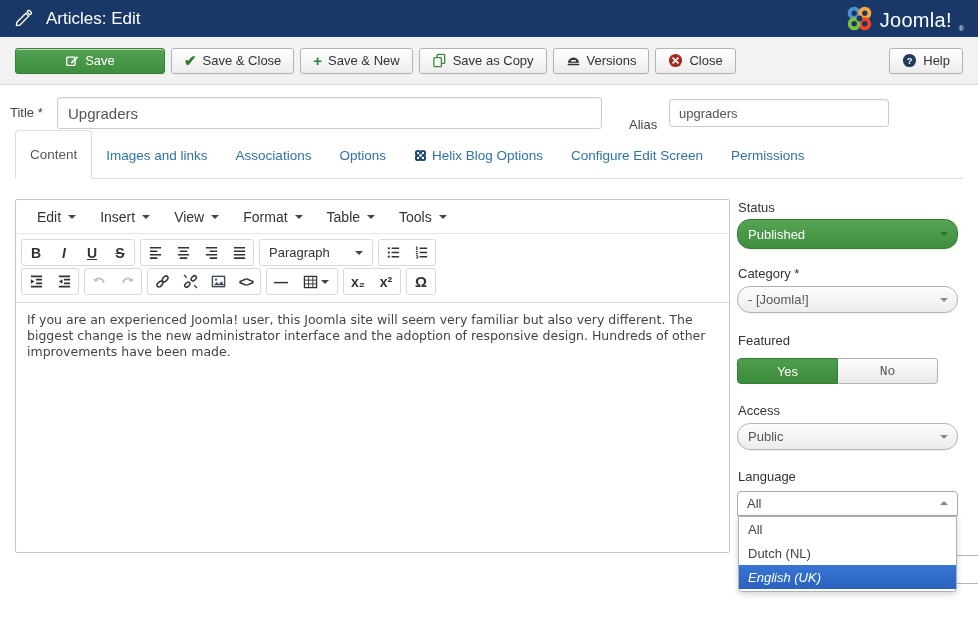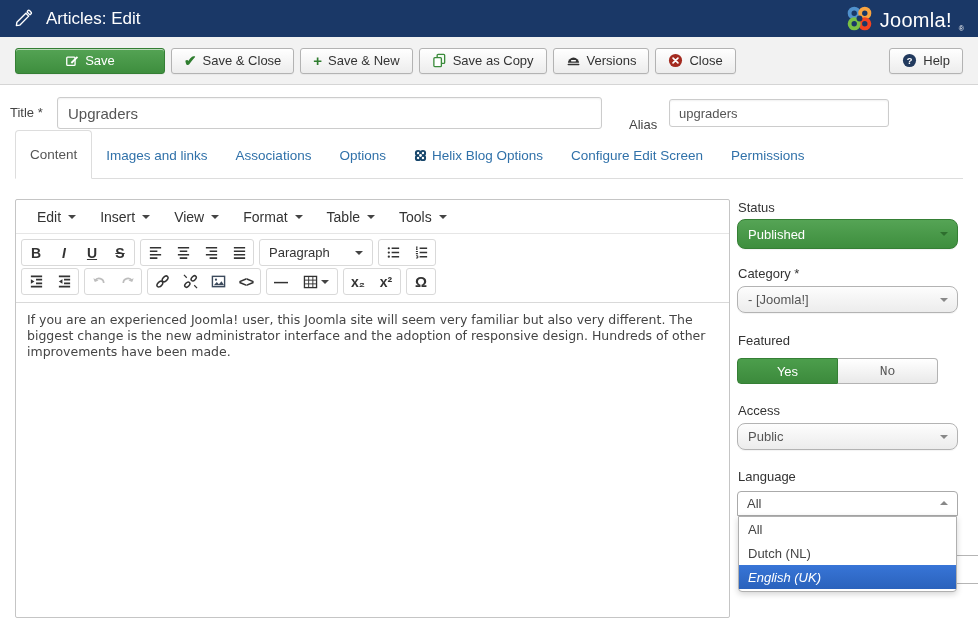--- a/index.html
+++ b/index.html
@@ -67,21 +67,21 @@
     font-size:13.5px; color:#3071a9; padding:16px 14px; cursor:pointer;
     margin-bottom:-1px; display:flex; align-items:center; gap:5px;
   }
   .tab.active {
     background:#fff; color:#555; border:1px solid #ddd; border-bottom-color:#fff;
     border-radius:4px 4px 0 0; cursor:default;
   }
 
   
   .editor {
-    position:absolute; top:199px; left:15px; width:715px; height:419px;
+    position:absolute; top:199px; left:15px; width:715px; height:354px;
     border:1px solid #c5c5c5; border-radius:2px; background:#fff;
   }
   .mce-menubar {
     height:34px; display:flex; align-items:center; padding:0 10px; gap:2px;
     border-bottom:1px solid #e6e6e6;
   }
   .menu-item {
     font-size:14px; color:#333; padding:6px 11px; display:flex;
     align-items:center; gap:7px; cursor:pointer; border-radius:2px;
   }
@@ -111,21 +111,21 @@
   .s-line { text-decoration:line-through; }
   .editor-body {
     padding:9px 11px; font-family:"DejaVu Sans", sans-serif;
     font-size:12.5px; line-height:16px; color:#444; height:330px; outline:none;
   }
 
   
   .sidebar { position:absolute; top:199px; left:737px; width:221px; height:425px; }
   .sb-label { position:absolute; left:1px; font-size:13px; color:#333; }
   .sel {
-    position:absolute; left:0; width:221px; border:1px solid #b3b3b3; border-radius:8px;
+    position:absolute; left:0; width:221px; border:1px solid #b3b3b3; border-radius:13px;
     background:linear-gradient(#fdfdfd,#ececec); display:flex; align-items:center;
     padding:0 10px; font-size:13px; color:#555; cursor:pointer;
     box-shadow:0 1px 1px rgba(0,0,0,.05);
   }
   .sel .sel-caret { position:absolute; right:9px; top:50%; margin-top:-2px; }
   .sel-caret {
     width:0; height:0; border-left:4px solid transparent;
     border-right:4px solid transparent; border-top:4px solid #888;
   }
   .sel-status {

